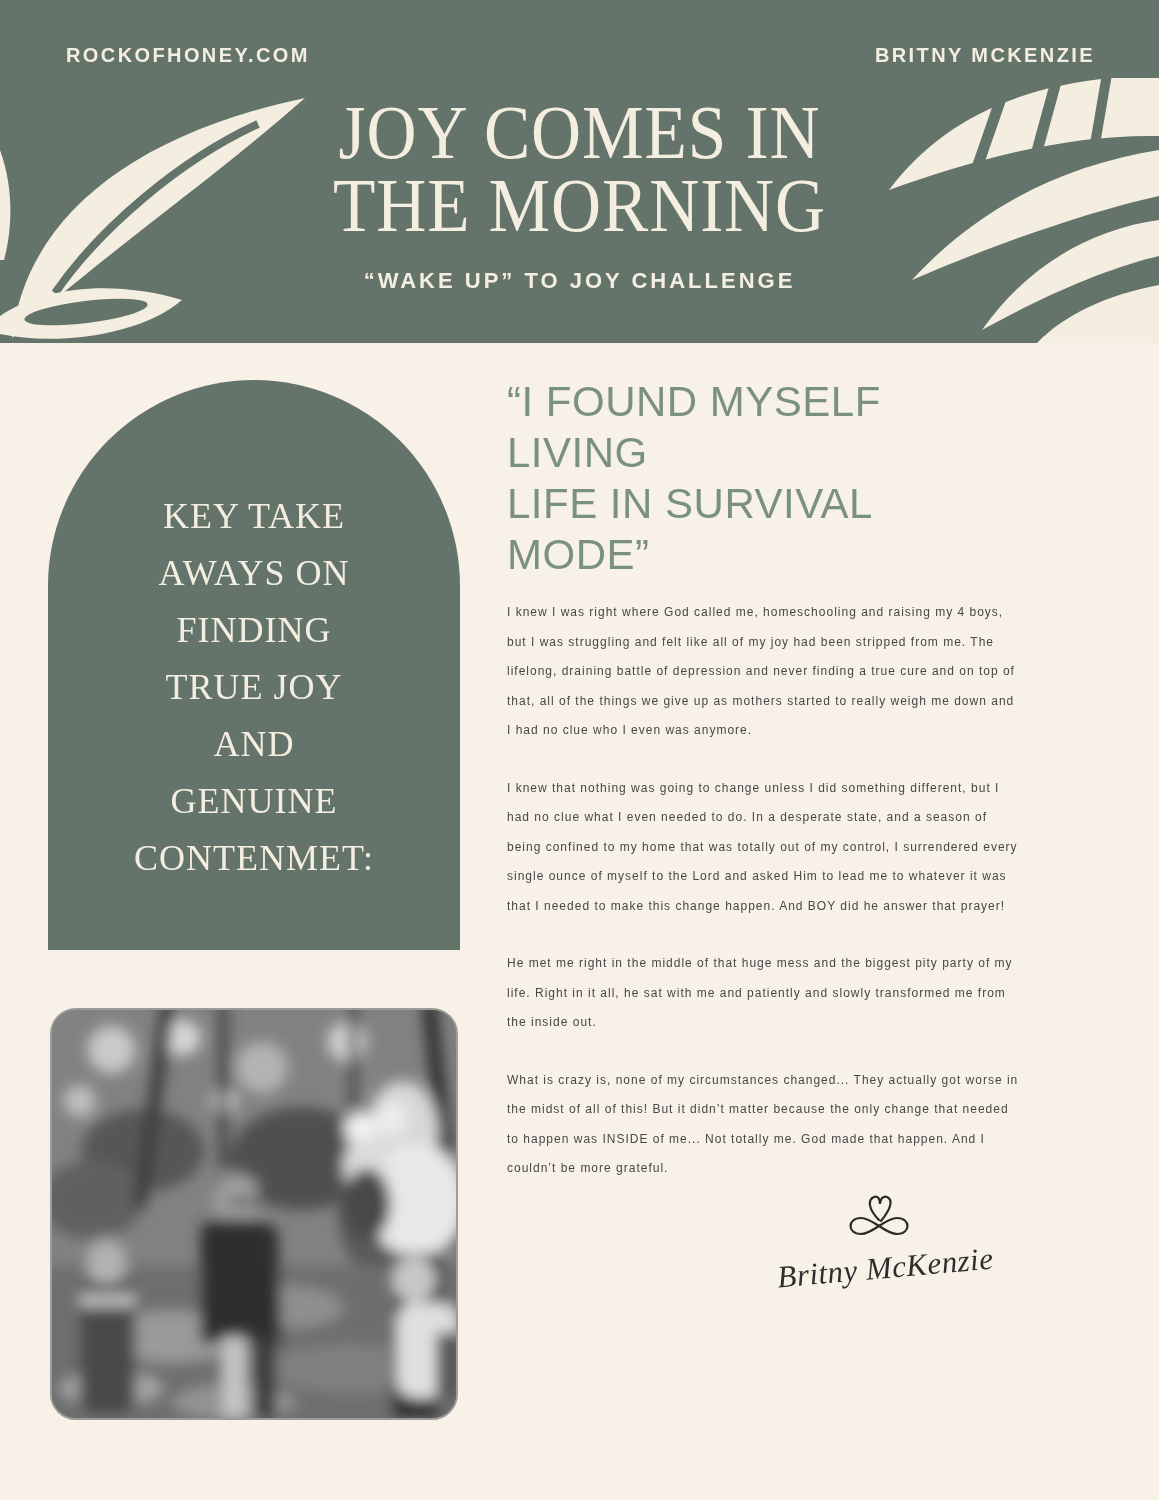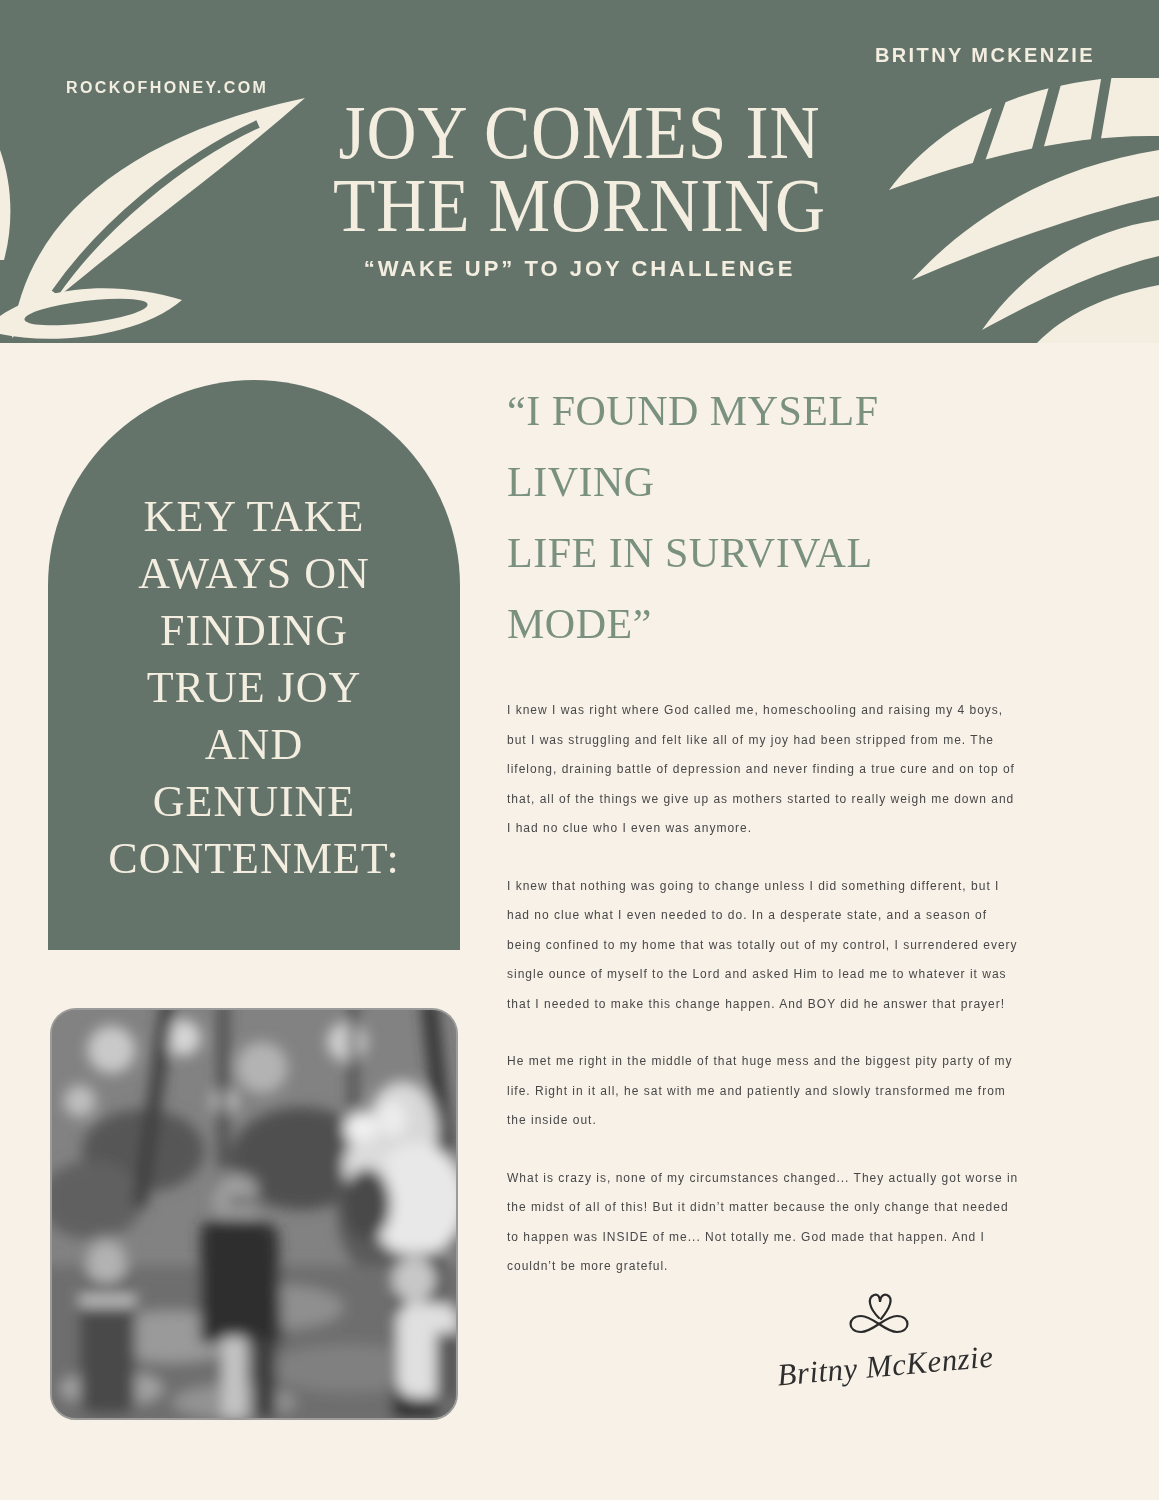--- a/index.html
+++ b/index.html
@@ -21,83 +21,82 @@
   }
   
   .banner{
     position:absolute;left:0;top:0;width:1159px;height:343px;
     background:var(--green,#64746a);
   }
   .banner .leaf-left{position:absolute;left:0;top:88px;width:330px;height:255px;}
   .banner .leaf-right{position:absolute;right:0;top:78px;width:305px;height:265px;}
   .masthead-left{
     position:absolute;left:66px;top:44px;
-    font-size:16px;font-weight:700;letter-spacing:2.4px;
-    color:var(--cream_text,#f4eee1);
-    margin-top:35px;
+    font-size:20px;font-weight:700;letter-spacing:2.4px;
+    color:var(--cream_text,#f4eee1);
   }
   .masthead-right{
     position:absolute;right:64px;top:44px;
     font-size:20px;font-weight:700;letter-spacing:2.4px;
     color:var(--cream_text,#f4eee1);
   }
   .banner h1{
     position:absolute;left:0;top:96px;width:100%;
     text-align:center;
     font-family:"Liberation Serif","DejaVu Serif",serif;
     font-weight:400;
     font-size:77px;line-height:73px;
     letter-spacing:1px;
     color:var(--cream_text,#f4eee1);
     white-space:pre-line;
     transform:scale(0.9,1);transform-origin:50% 0;
   }
   .banner .subtitle{
-    position:absolute;left:0;top:256px;width:100%;
+    position:absolute;left:0;top:268px;width:100%;
     text-align:center;
     font-size:22px;font-weight:700;letter-spacing:3px;
     color:var(--cream_text,#f4eee1);
   }
   
   .arch{
     position:absolute;left:48px;top:380px;
     width:412px;height:570px;
     background:var(--green,#64746a);
     border-radius:206px 206px 0 0;
   }
   .arch .arch-text{
     position:absolute;left:0;top:108px;width:100%;
     text-align:center;
     font-family:"Liberation Serif","DejaVu Serif",serif;
     font-weight:400;
-    font-size:44px;line-height:57px;letter-spacing:1px;
+    font-size:36px;line-height:57px;letter-spacing:1px;
     color:var(--cream_text,#f4eee1);
     white-space:pre-line;
   }
   
   .photo{
     position:absolute;left:50px;top:1008px;
     width:408px;height:412px;
     border:2px solid #9b9b99;
     border-radius:26px;
     overflow:hidden;
     background:#7f7f7f;
   }
   .photo svg{display:block;width:100%;height:100%;}
   
   .article{
     position:absolute;left:507px;top:376px;width:515px;
   }
   .article h2{
-    font-family:Liberation Serif, serif;
+    font-family:Liberation Sans, sans-serif;
     font-weight:400;
-    font-size:42px;line-height:71px;letter-spacing:0.5px;
+    font-size:42px;line-height:51px;letter-spacing:0.5px;
     color:var(--heading_green,#7b9180);
     white-space:pre-line;
-    margin-bottom:36px;
+    margin-bottom:18px;
   }
   .article p{
     font-size:12px;line-height:29.5px;letter-spacing:1px;
     color:var(--body_text,#474747);
     margin-bottom:28px;
   }
   .signature{
     position:relative;
     margin-top:-22px;
     margin-left:248px;

